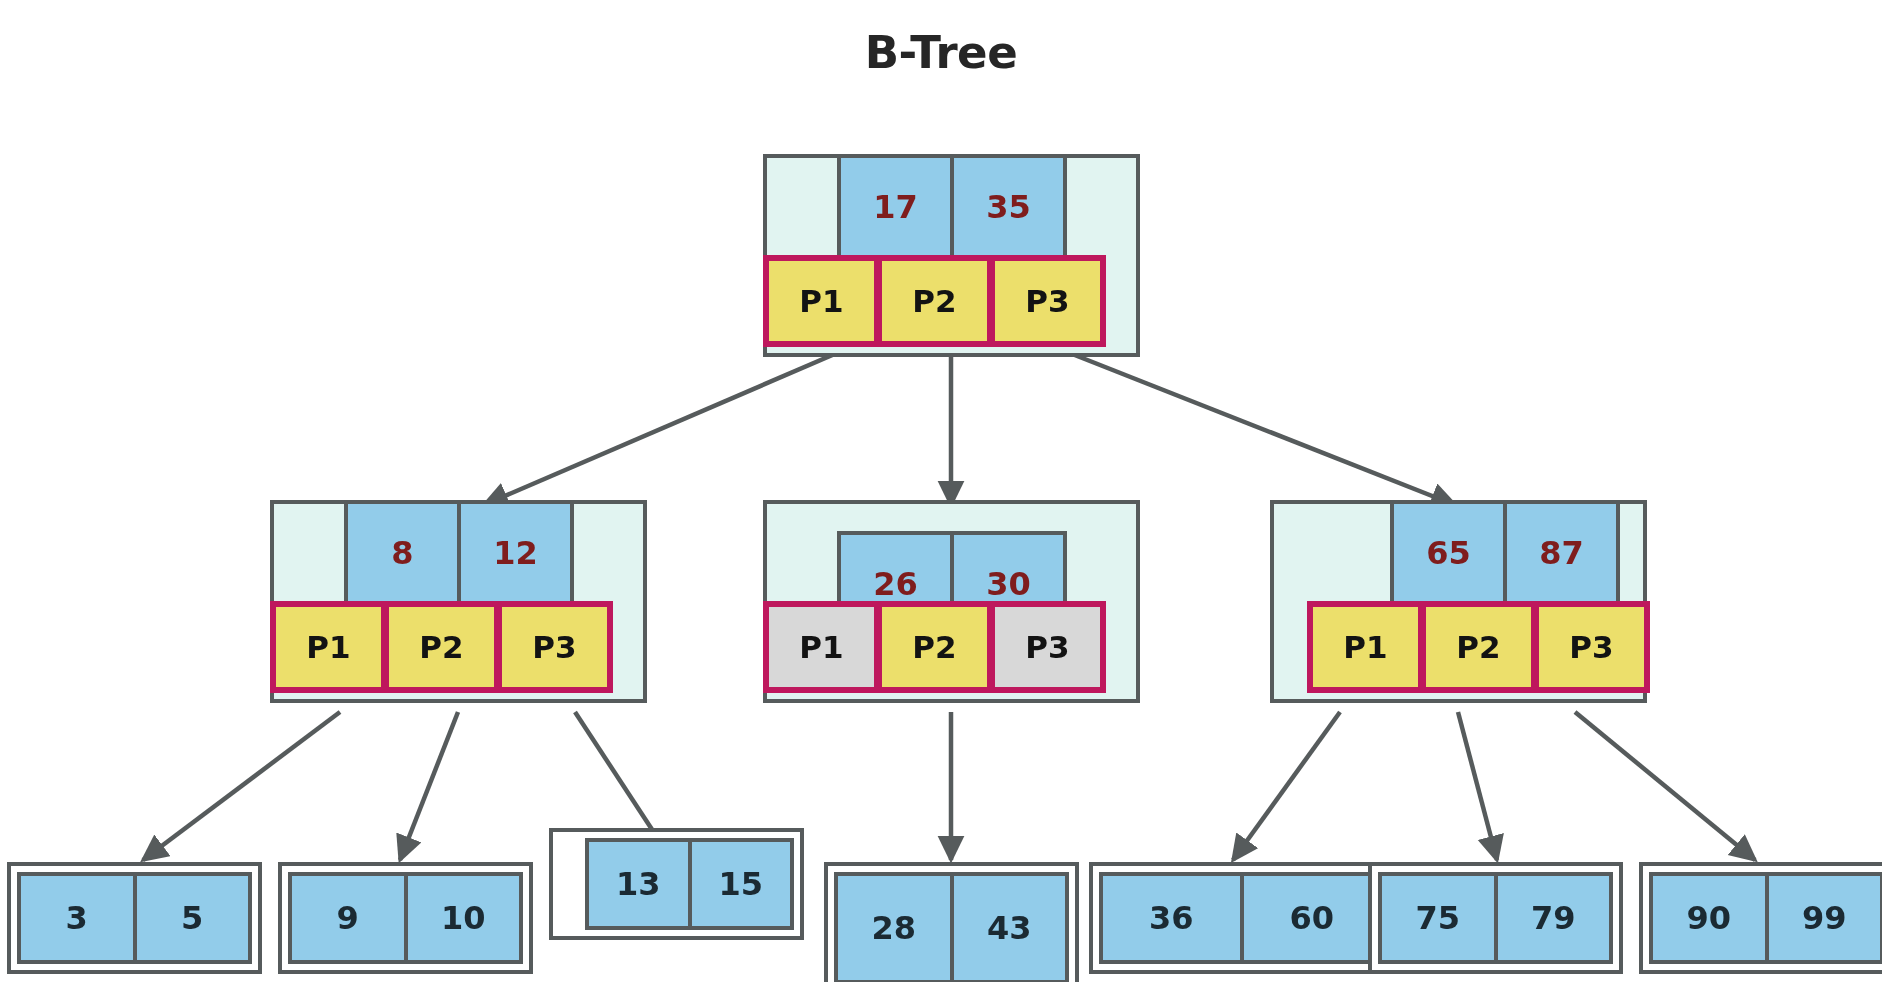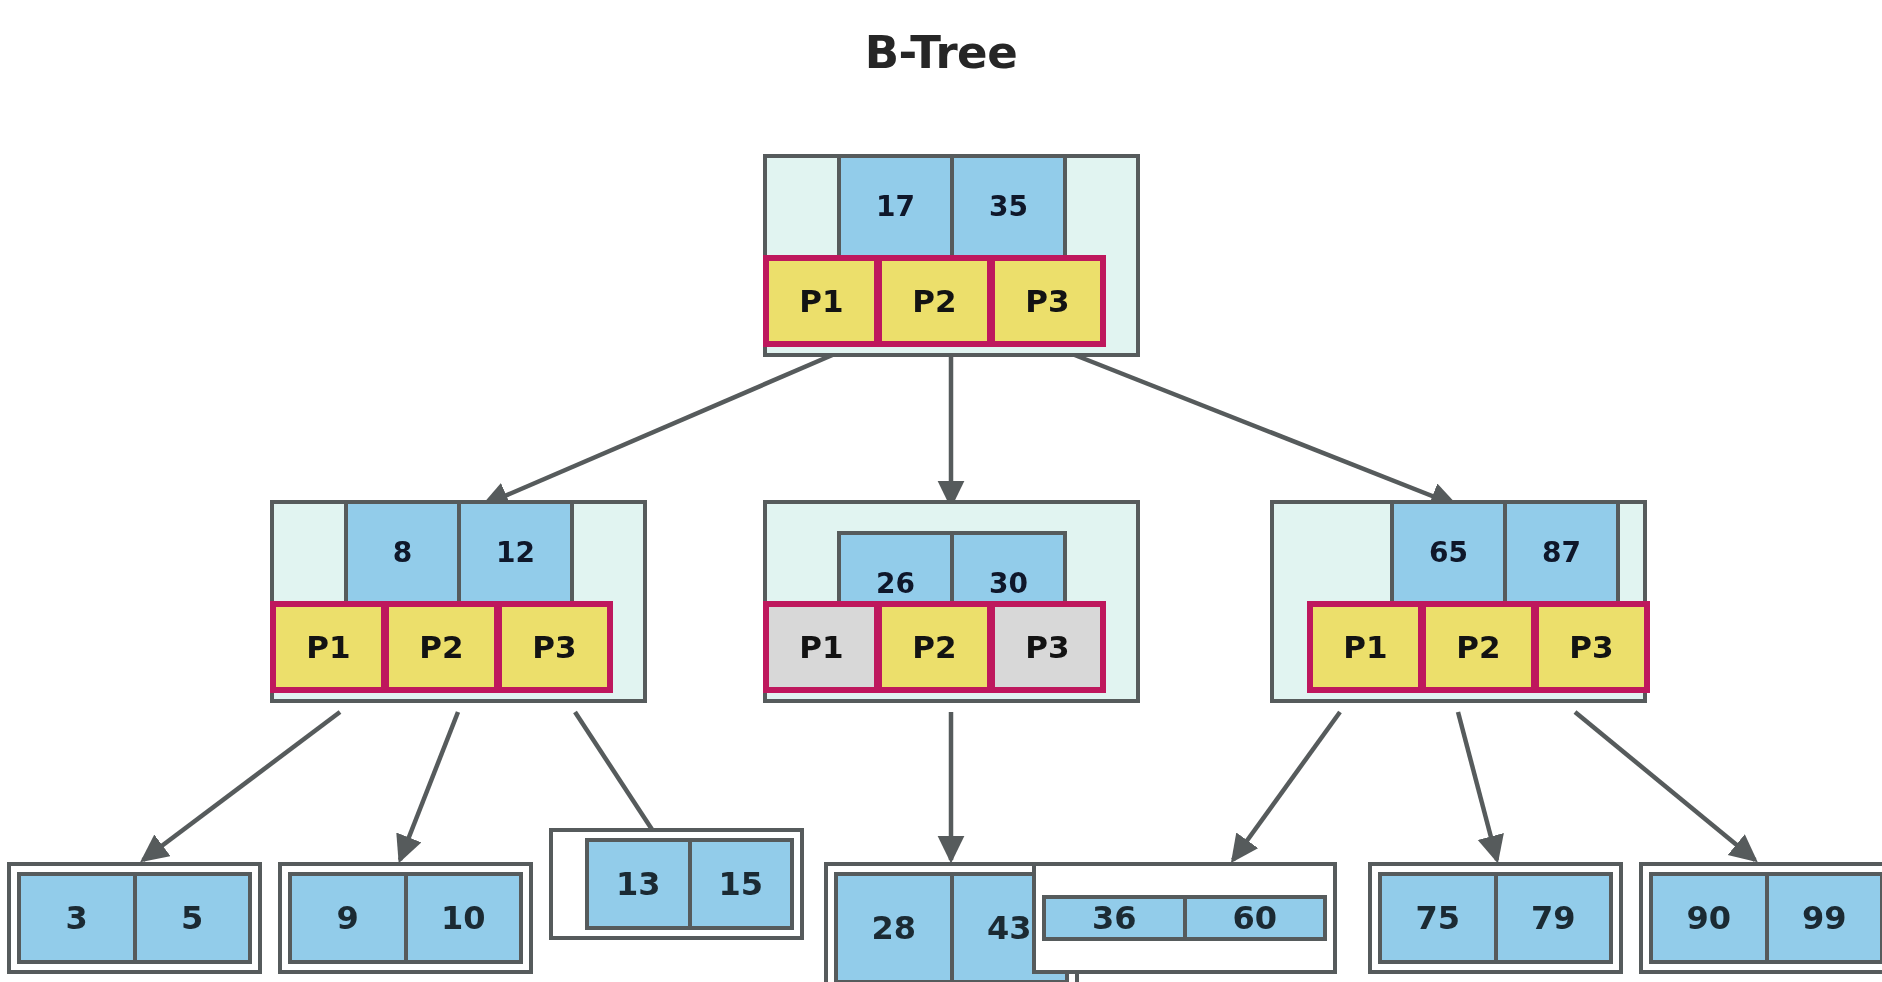--- a/index.html
+++ b/index.html
@@ -55,23 +55,23 @@
     top: -4px;
   }
   .keycell {
     box-sizing: border-box;
     background: #92CCEA;
     border: 4px solid #565B5C;
     margin-left: -4px;
     display: flex;
     align-items: center;
     justify-content: center;
-    font-size: 28px;
-    font-weight: bold;
-    color: #0f172a;
+    font-size: 32px;
+    font-weight: bold;
+    color: #7f1d1d;
   }
   .keycell:first-child { margin-left: 0; }
 
   .ptrrow {
     position: absolute;
     display: flex;
   }
   .ptrcell {
     box-sizing: border-box;
     background: #ECDF6B;
@@ -205,21 +205,21 @@
   <div class="leaf" style="left:549px; top:828px; width:255px; height:112px;padding-left:32px;">
     <div class="leafcell">13</div>
     <div class="leafcell">15</div>
   </div>
 
   <div class="leaf" style="left:824px; top:862px; width:255px; height:132px;">
     <div class="leafcell">28</div>
     <div class="leafcell">43</div>
   </div>
 
-  <div class="leaf" style="left:1032px; top:862px; width:305px; height:112px;align-items:center;">
+  <div class="leaf" style="left:1089px; top:862px; width:305px; height:112px;">
     <div class="leafcell">36</div>
     <div class="leafcell">60</div>
   </div>
 
   <div class="leaf" style="left:1368px; top:862px; width:255px; height:112px;">
     <div class="leafcell">75</div>
     <div class="leafcell">79</div>
   </div>
 
   <div class="leaf" style="left:1639px; top:862px; width:255px; height:112px;">

